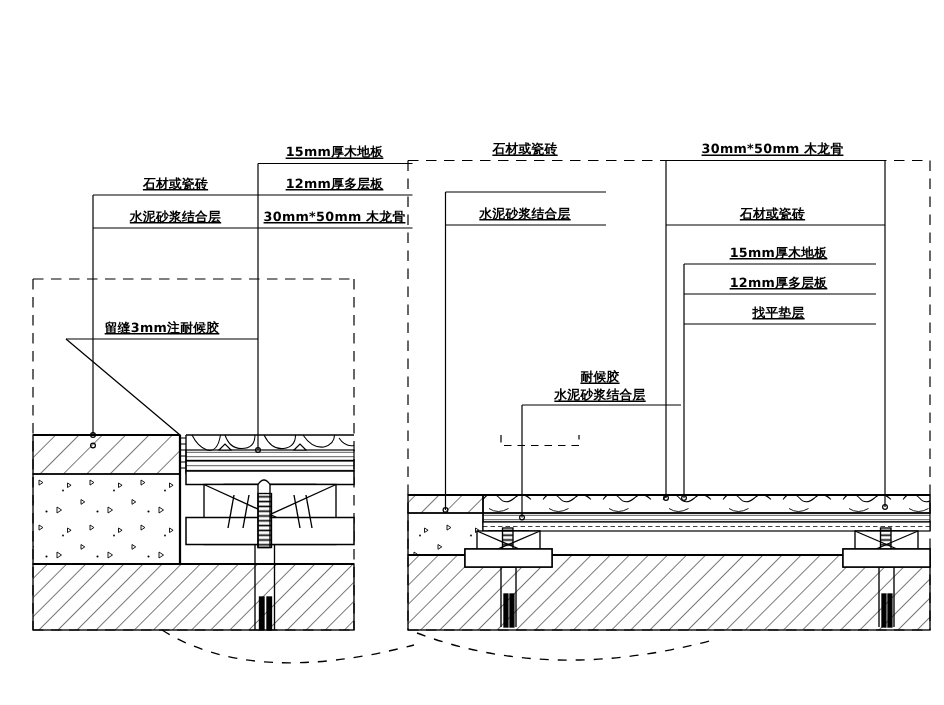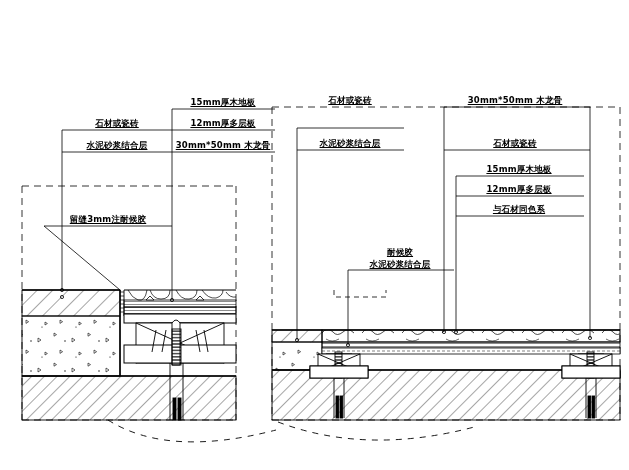--- a/index.html
+++ b/index.html
@@ -286,17 +286,17 @@
 <div class="cad-label ctr" style="left:350px; top:138px;">水泥砂浆结合层</div>
 
 <div class="cad-label ctr" style="left:515px; top:95px;">30mm*50mm 木龙骨</div>
 
 <div class="cad-label ctr" style="left:515px; top:138px;">石材或瓷砖</div>
 
 <div class="cad-label ctr" style="left:519px; top:164px;">15mm厚木地板</div>
 
 <div class="cad-label ctr" style="left:519px; top:184px;">12mm厚多层板</div>
 
-<div class="cad-label ctr" style="left:519px; top:204px;">与石材同色系</div>
+<div class="cad-label ctr" style="left:519px; top:204px;">找平垫层</div>
 
 <div class="cad-label ctr" style="left:400px; top:247px;text-align:right;">耐候胶</div>
 
 <div class="cad-label ctr" style="left:400px; top:259px;">水泥砂浆结合层</div>
 
 </body></html>

